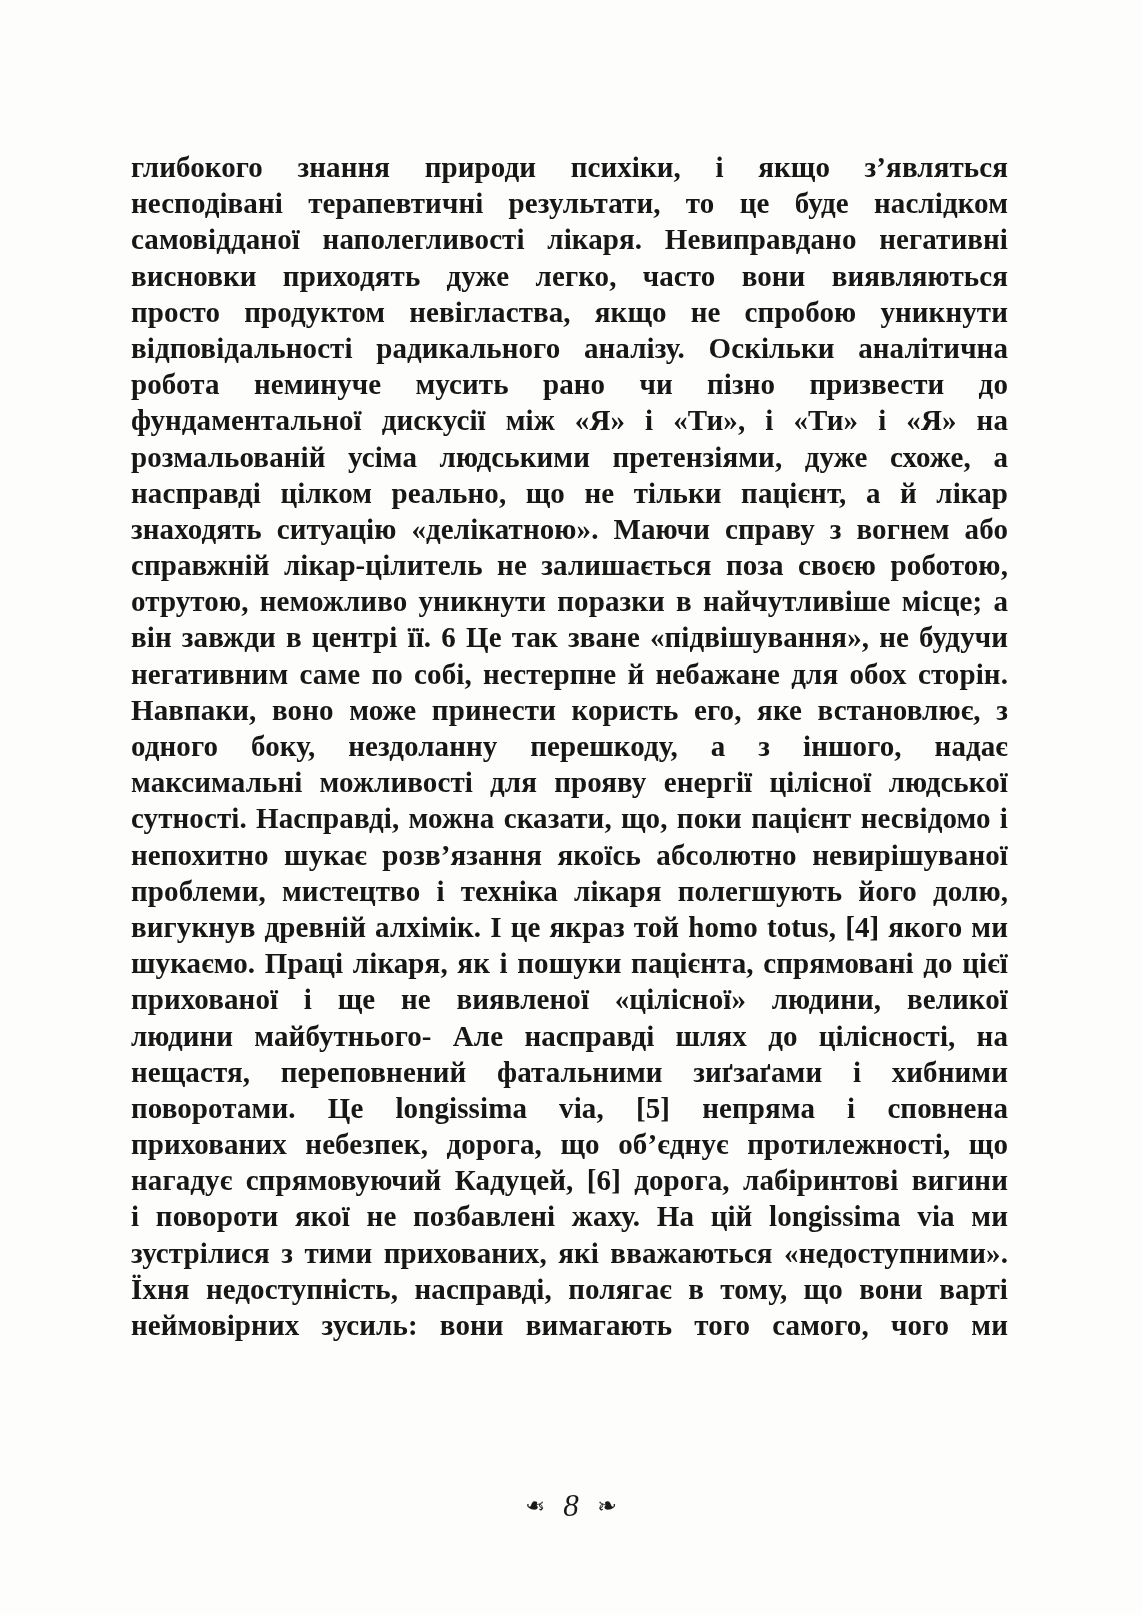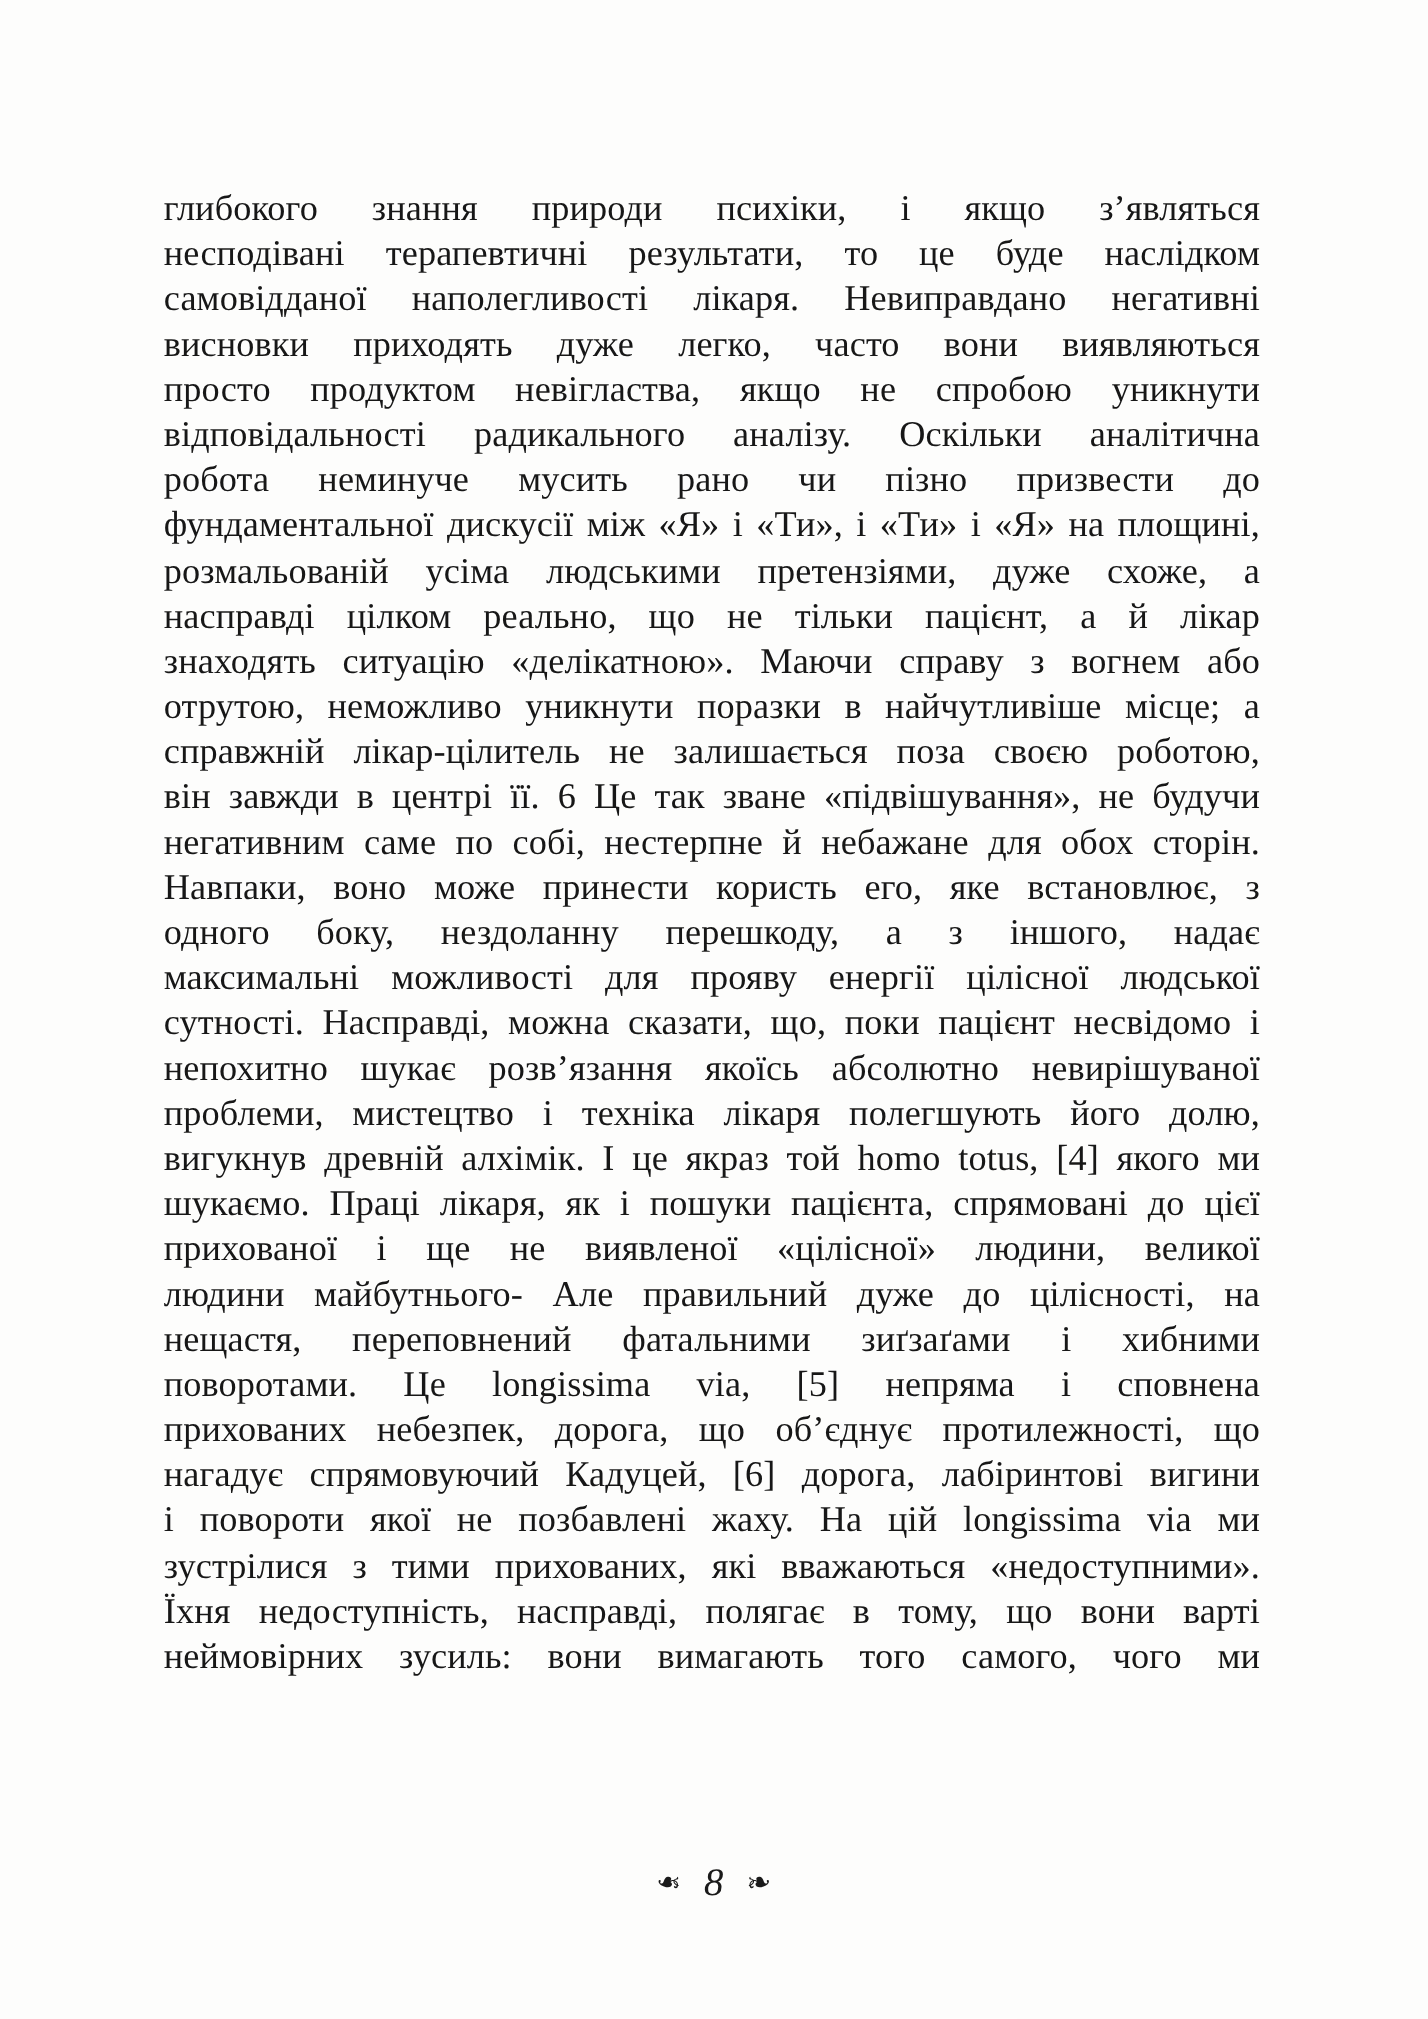--- a/index.html
+++ b/index.html
@@ -14,20 +14,21 @@
     background: #fdfdfc;
     font-family: "Liberation Serif", "DejaVu Serif", serif;
     color: #171717;
     overflow: hidden;
   }
   .text-block {
     position: absolute;
     left: 131px;
     top: 149px;
     width: 877px;
+    font-weight: bold;
   }
   .line {
     font-size: 29px;
     line-height: 36.2px;
     height: 36.2px;
     overflow: hidden;
     text-align: justify;
     text-align-last: justify;
     letter-spacing: 0.1px;
   }
@@ -75,34 +76,34 @@
       <div class="line">несподівані терапевтичні результати, то це буде наслідком</div>
       <div class="line">самовідданої наполегливості лікаря. Невиправдано негативні</div>
       <div class="line">висновки приходять дуже легко, часто вони виявляються</div>
       <div class="line">просто продуктом невігластва, якщо не спробою уникнути</div>
       <div class="line">відповідальності радикального аналізу. Оскільки аналітична</div>
       <div class="line">робота неминуче мусить рано чи пізно призвести до</div>
       <div class="line">фундаментальної дискусії між «Я» і «Ти», і «Ти» і «Я» на площині,</div>
       <div class="line">розмальованій усіма людськими претензіями, дуже схоже, а</div>
       <div class="line">насправді цілком реально, що не тільки пацієнт, а й лікар</div>
       <div class="line">знаходять ситуацію «делікатною». Маючи справу з вогнем або</div>
+      <div class="line">справжній лікар-цілитель не залишається поза своєю роботою,</div>
       <div class="line">отрутою, неможливо уникнути поразки в найчутливіше місце; а</div>
-      <div class="line">справжній лікар-цілитель не залишається поза своєю роботою,</div>
       <div class="line">він завжди в центрі її. 6 Це так зване «підвішування», не будучи</div>
       <div class="line">негативним саме по собі, нестерпне й небажане для обох сторін.</div>
       <div class="line">Навпаки, воно може принести користь его, яке встановлює, з</div>
       <div class="line">одного боку, нездоланну перешкоду, а з іншого, надає</div>
       <div class="line">максимальні можливості для прояву енергії цілісної людської</div>
       <div class="line">сутності. Насправді, можна сказати, що, поки пацієнт несвідомо і</div>
       <div class="line">непохитно шукає розв’язання якоїсь абсолютно невирішуваної</div>
       <div class="line">проблеми, мистецтво і техніка лікаря полегшують його долю,</div>
       <div class="line">вигукнув древній алхімік. І це якраз той homo totus, [4] якого ми</div>
       <div class="line">шукаємо. Праці лікаря, як і пошуки пацієнта, спрямовані до цієї</div>
       <div class="line">прихованої і ще не виявленої «цілісної» людини, великої</div>
-      <div class="line">людини майбутнього- Але правильний дуже до цілісності, на</div>
+      <div class="line">людини майбутнього- Але насправді шлях до цілісності, на</div>
       <div class="line">нещастя, переповнений фатальними зиґзаґами і хибними</div>
       <div class="line">поворотами. Це longissima via, [5] непряма і сповнена</div>
       <div class="line">прихованих небезпек, дорога, що об’єднує протилежності, що</div>
       <div class="line">нагадує спрямовуючий Кадуцей, [6] дорога, лабіринтові вигини</div>
       <div class="line">і повороти якої не позбавлені жаху. На цій longissima via ми</div>
       <div class="line">зустрілися з тими прихованих, які вважаються «недоступними».</div>
       <div class="line">Їхня недоступність, насправді, полягає в тому, що вони варті</div>
       <div class="line">неймовірних зусиль: вони вимагають того самого, чого ми</div>
     </main>
 

